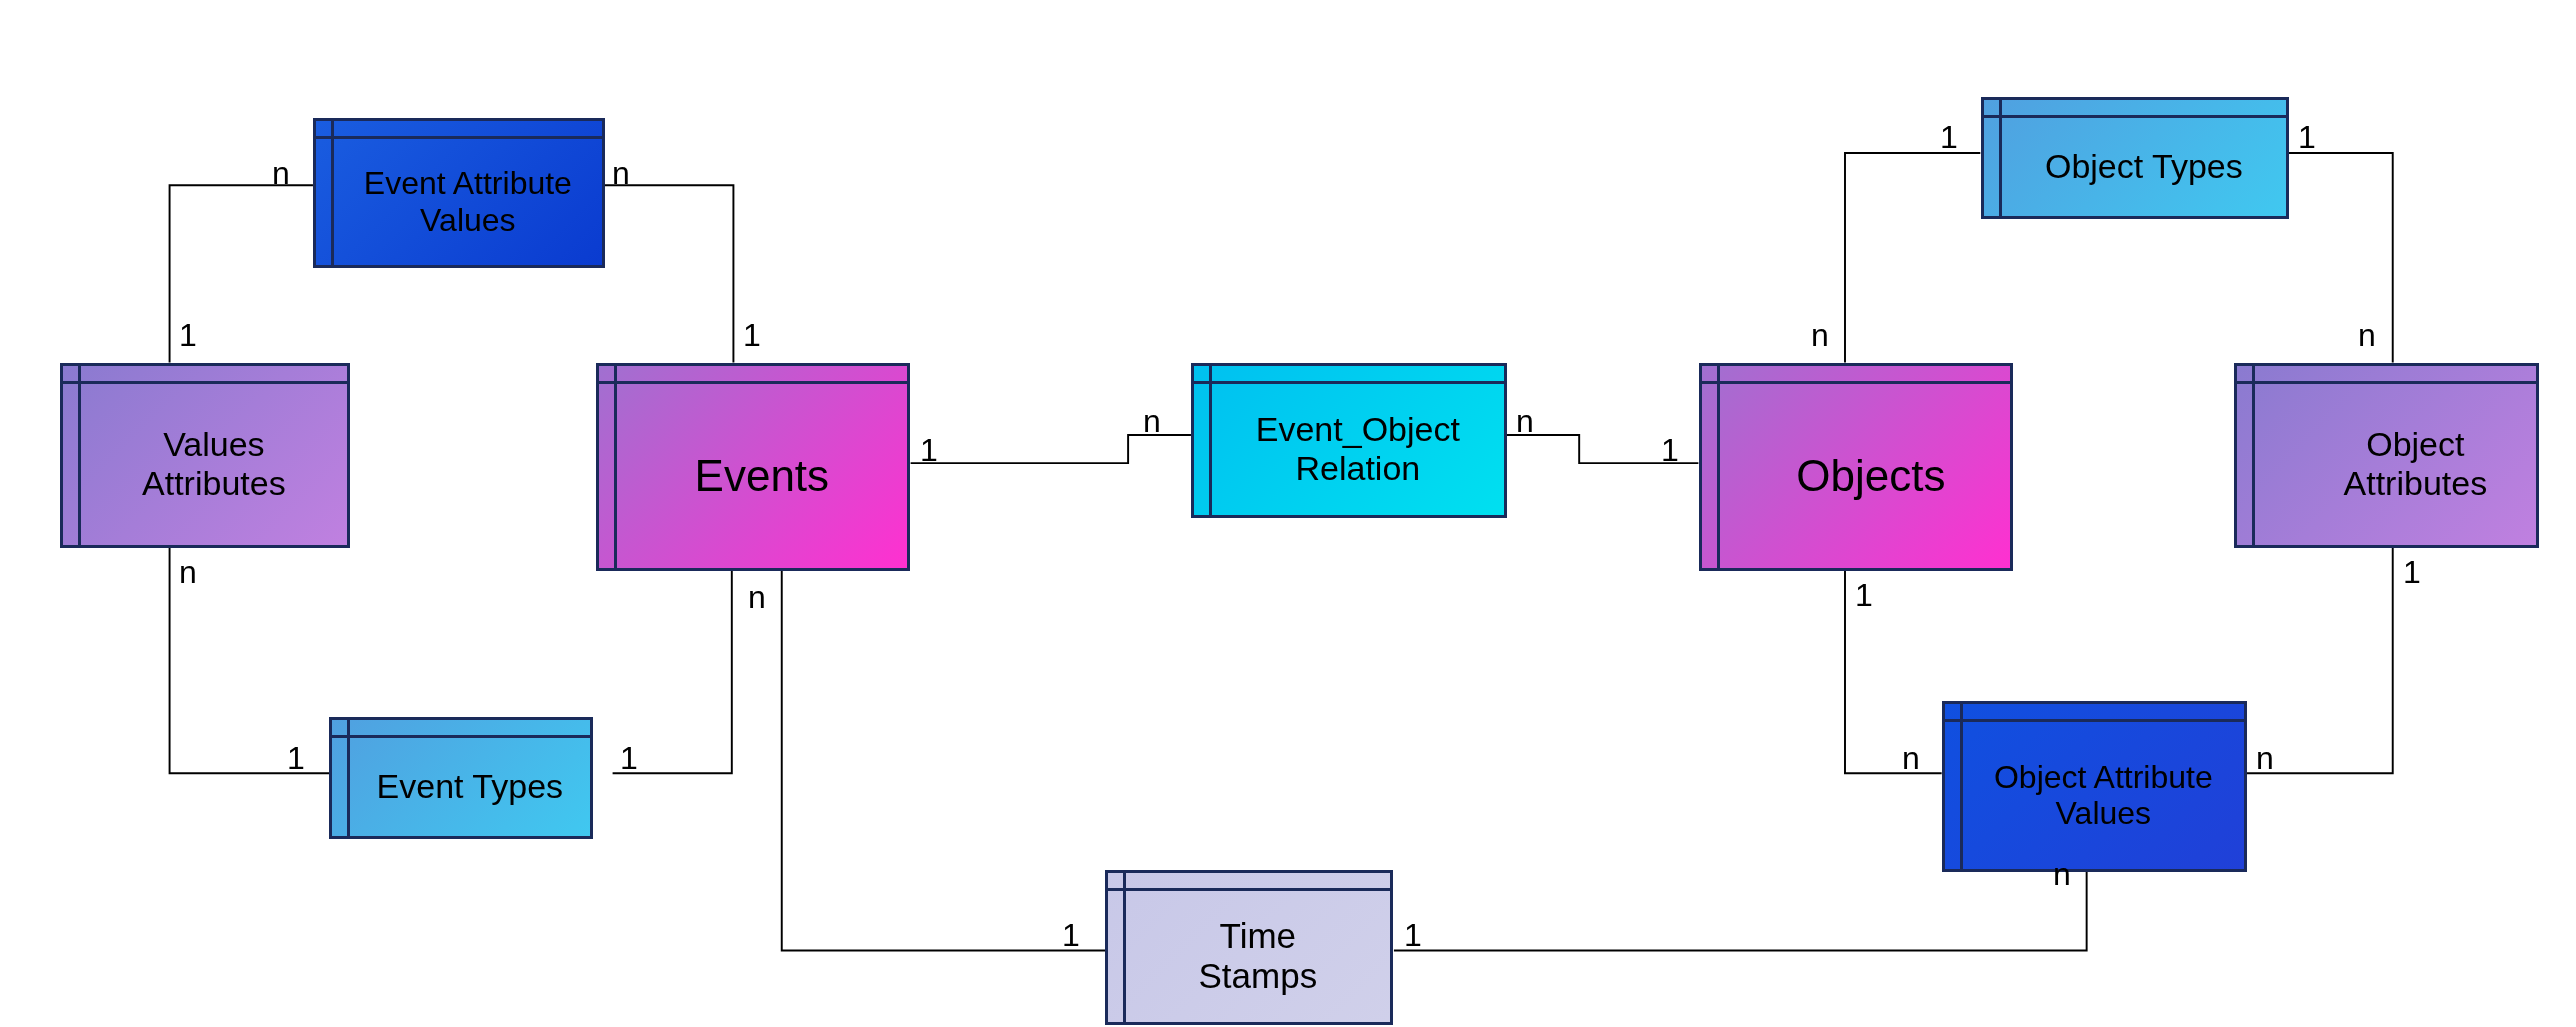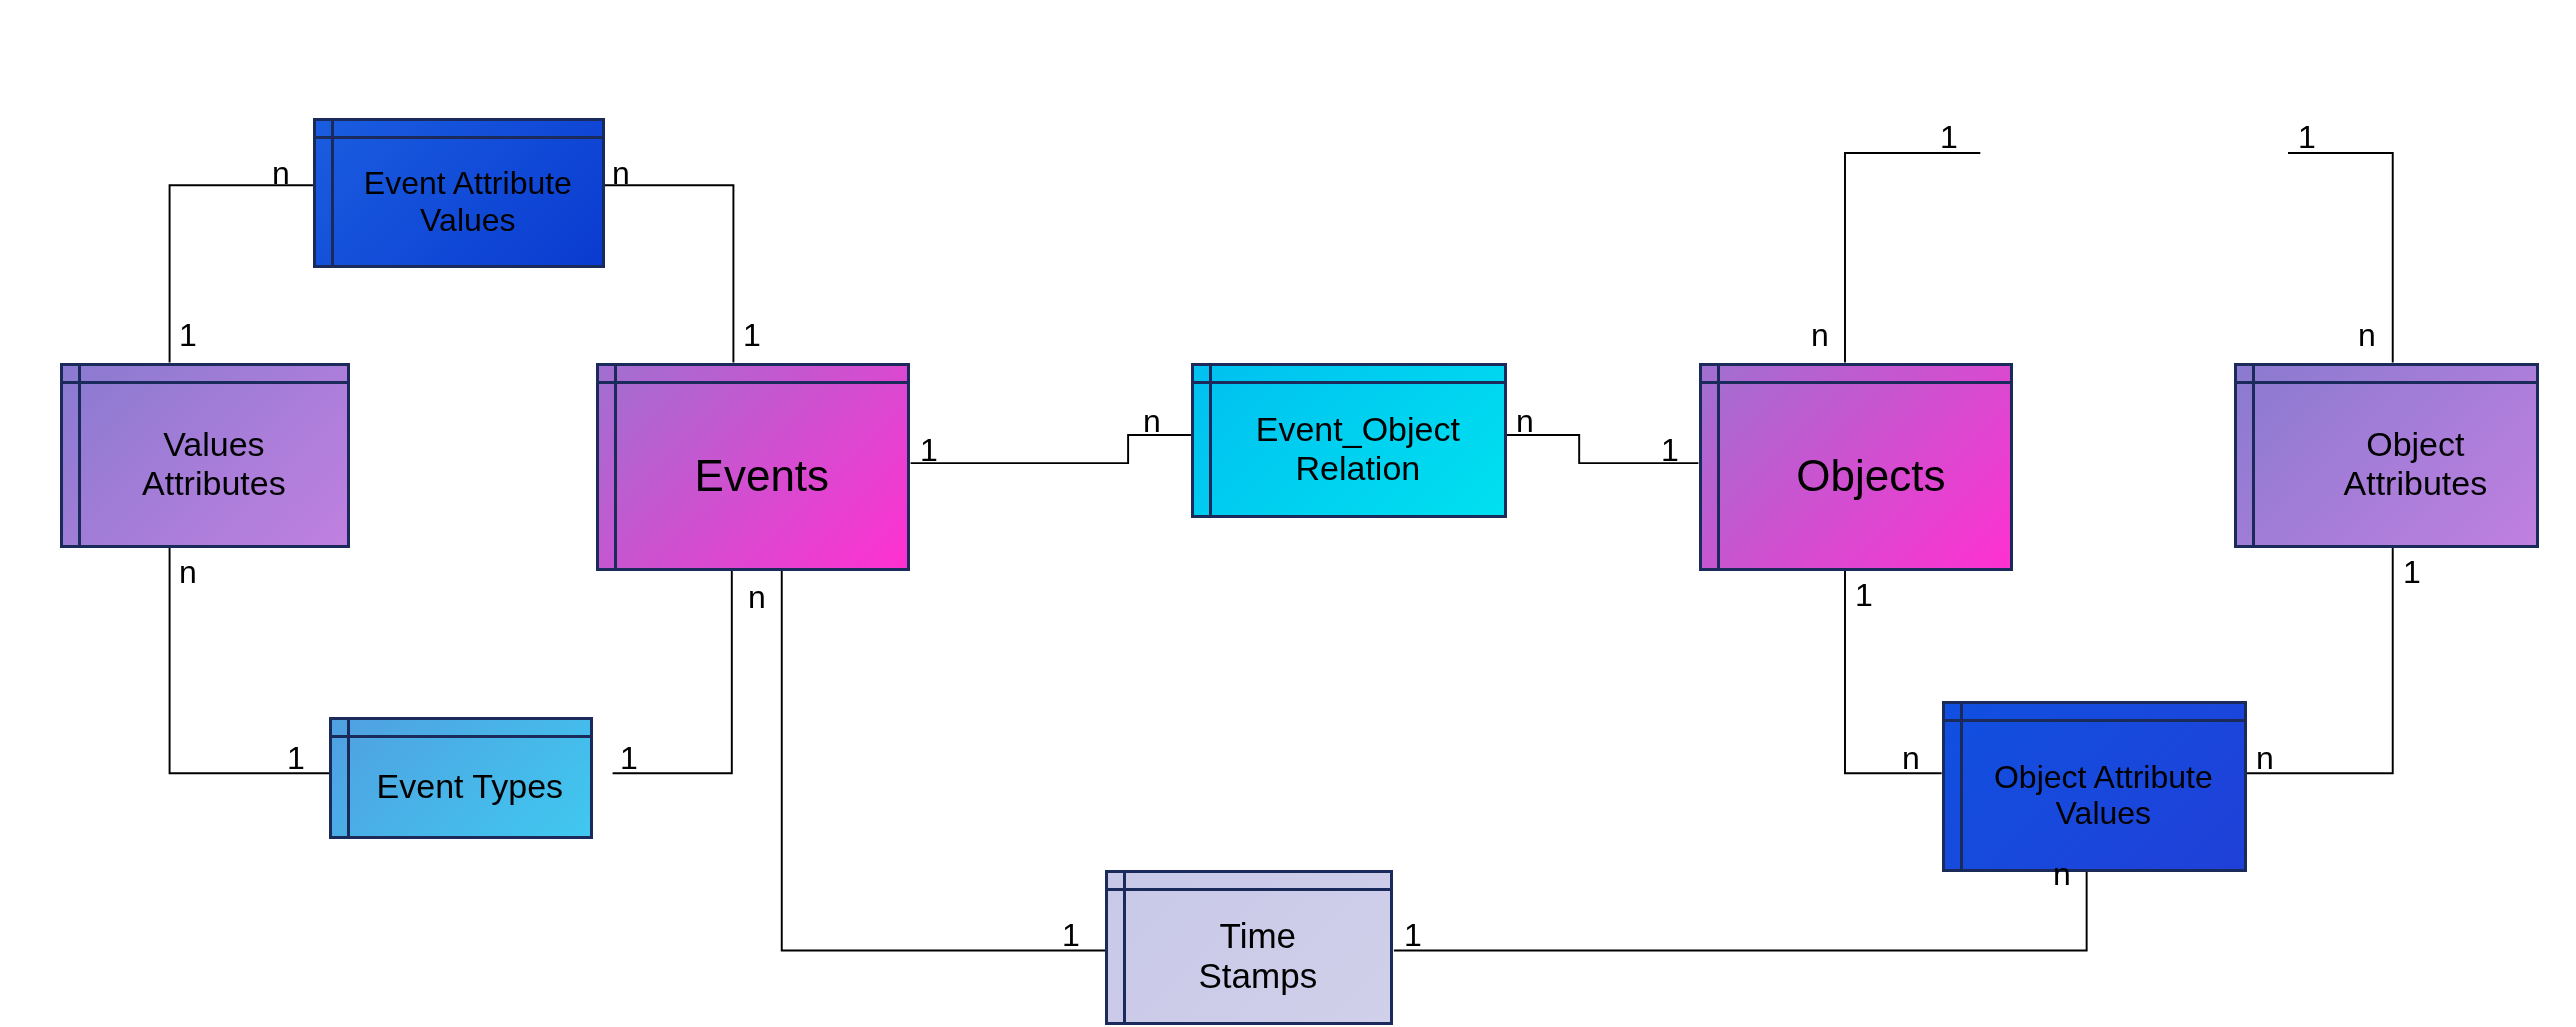--- a/index.html
+++ b/index.html
@@ -146,20 +146,26 @@
   <div class="label" style="font-size:34px;">Event_Object<br>Relation</div>
 </div>
 
 <div class="entity" style="left:1699px;top:363px;width:314px;height:208px;background:linear-gradient(135deg,#a070d0,#ff30d0);">
   <div class="shadow" style="background:linear-gradient(135deg,#a070d0,#ff30d0);"></div>
   <div class="hline"></div>
       <div class="vline"></div>
   <div class="label" style="font-size:44px;margin-left:12px;">Objects</div>
 </div>
 
+<div class="entity" style="left:1981px;top:97px;width:308px;height:122px;background:linear-gradient(135deg,#50a0e0,#40c8f0);">
+  <div class="shadow" style="background:linear-gradient(135deg,#50a0e0,#40c8f0);"></div>
+  <div class="hline"></div>
+      <div class="vline"></div>
+  <div class="label" style="font-size:34px;">Object Types</div>
+</div>
 
 <div class="entity" style="left:2234px;top:363px;width:305px;height:185px;background:linear-gradient(135deg,#8a7ad0,#c080e0);">
   <div class="shadow" style="background:linear-gradient(135deg,#8a7ad0,#c080e0);"></div>
   <div class="hline"></div>
       <div class="vline"></div>
   <div class="label" style="font-size:34px;padding-left:48px;">Object Attributes</div>
 </div>
 
 <div class="entity" style="left:1942px;top:701px;width:305px;height:171px;background:linear-gradient(135deg,#1050e0,#2040d8);">
   <div class="shadow" style="background:linear-gradient(135deg,#1050e0,#2040d8);"></div>

